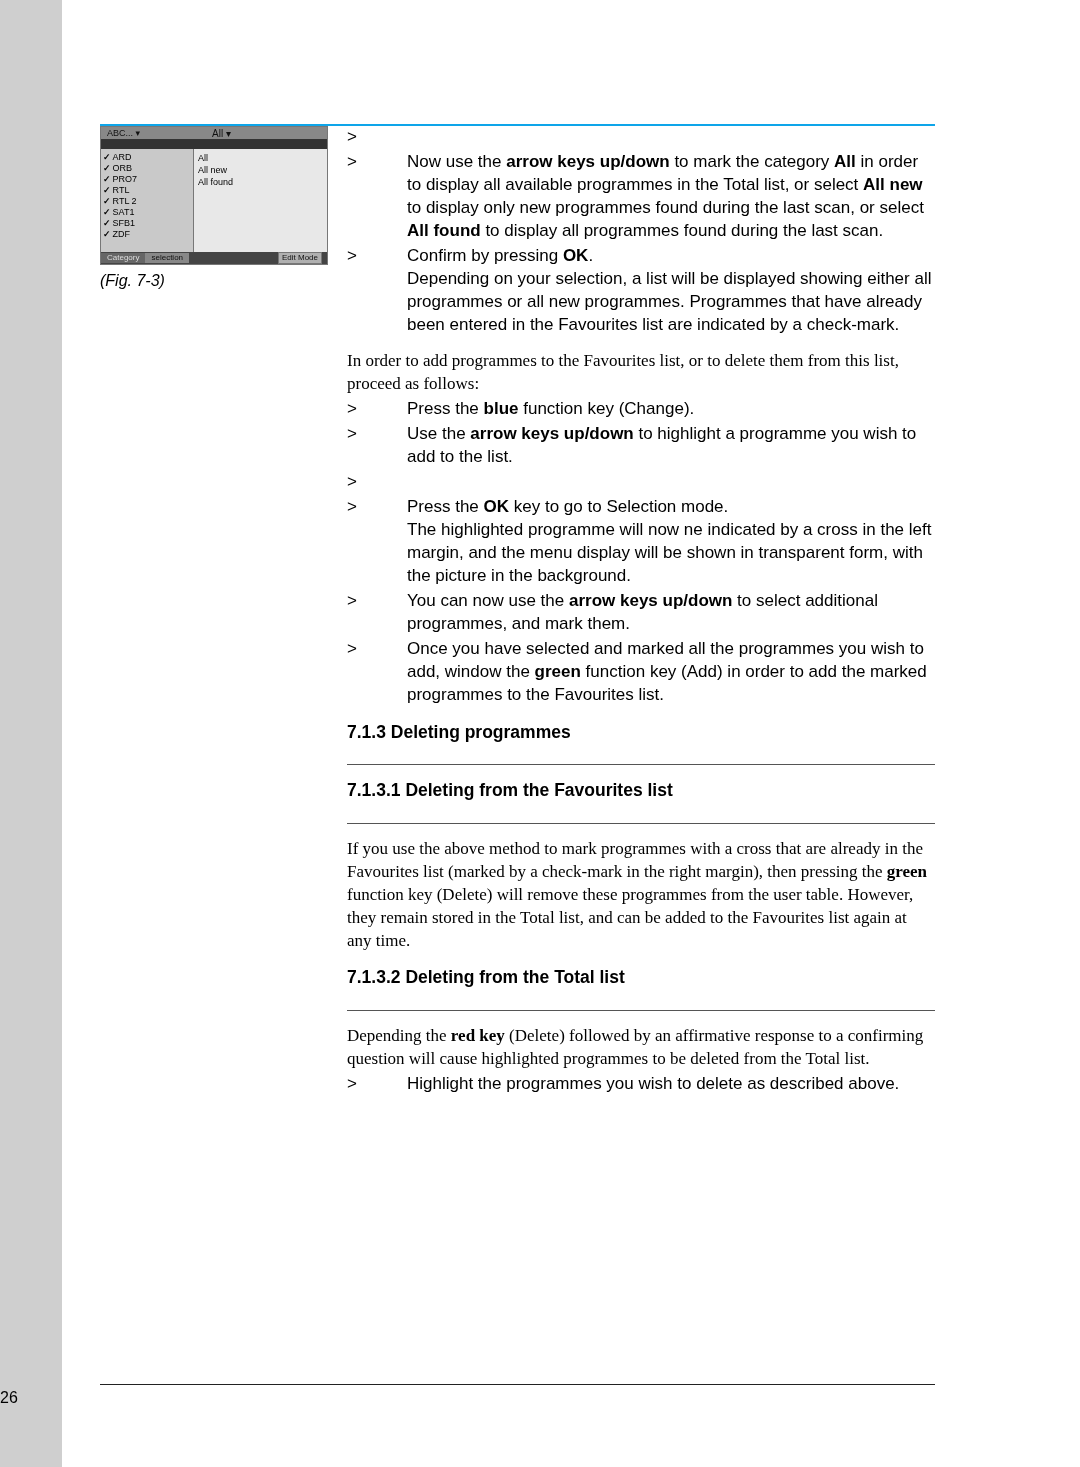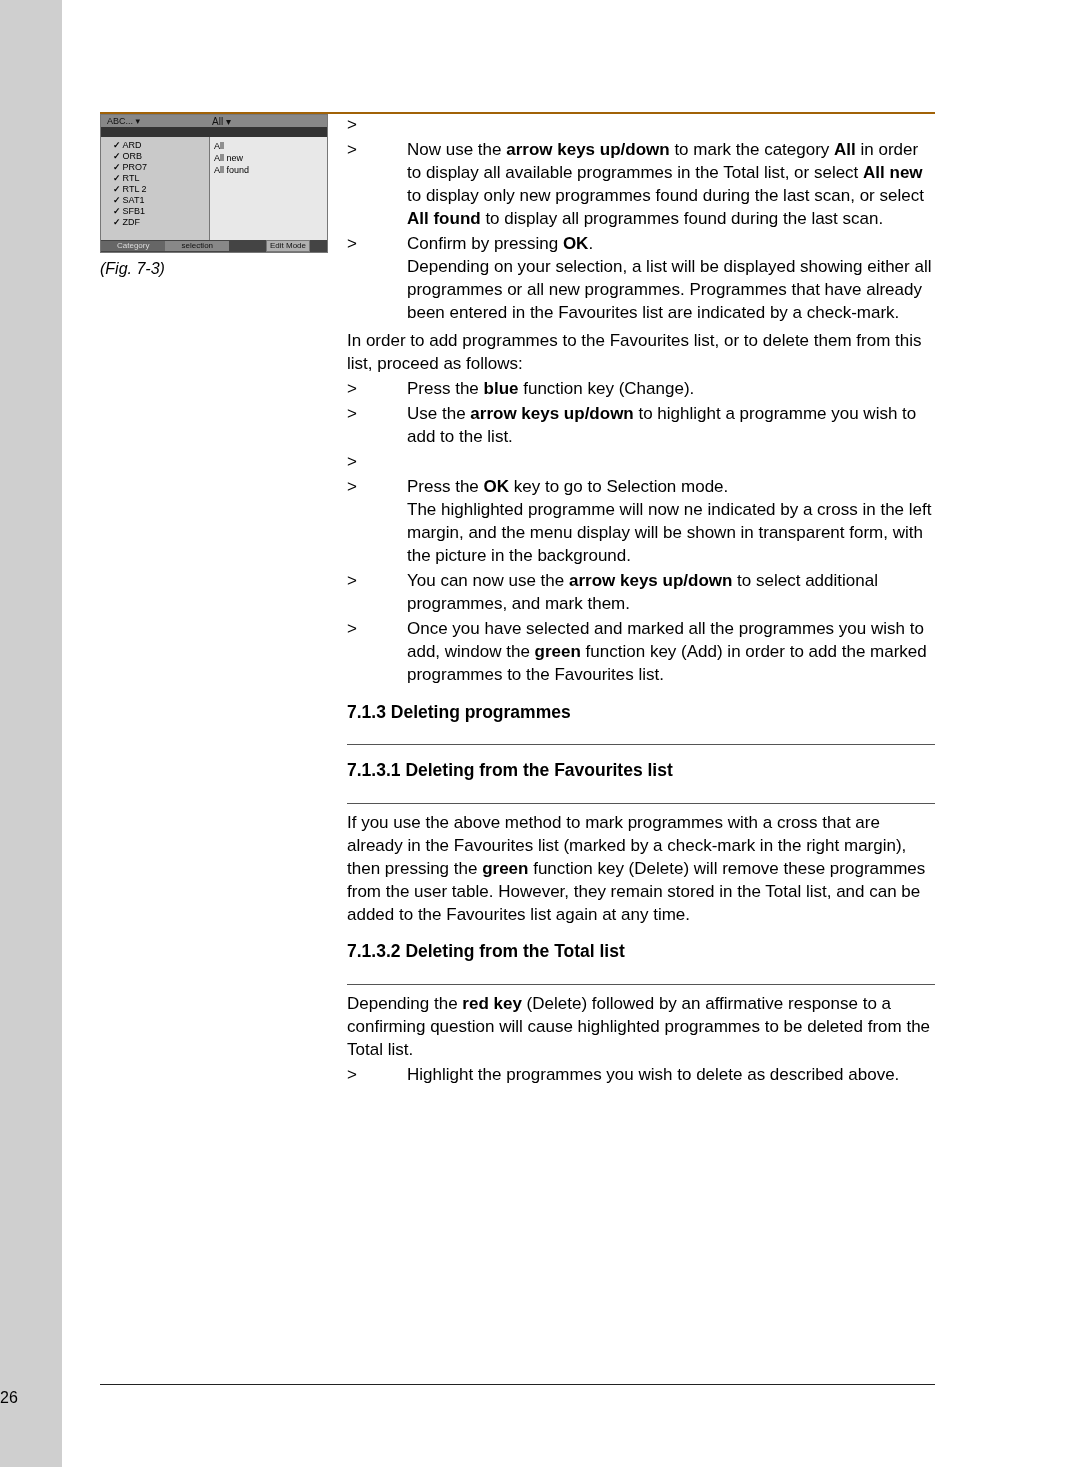--- a/index.html
+++ b/index.html
@@ -19,23 +19,23 @@
       position: absolute;
       left: 0;
       top: 0;
       width: 62px;
       height: 100%;
       background: #cfcfcf;
     }
     .content-wrap {
       position: absolute;
       left: 100px;
-      top: 112px;
+      top: 124px;
       width: 835px;
-      border-top: 2px solid #a16207;
+      border-top: 2px solid #0ea5e9;
     }
     .fig-col {
       float: left;
       width: 240px;
     }
     .fig-img {
       width: 228px;
       border: 1px solid #777;
       background: #d9d9d9;
       font-size: 9px;
@@ -54,69 +54,69 @@
     }
     .fig-subbar {
       height: 10px;
       background: #333;
     }
     .fig-body {
       display: flex;
       font-size: 9px;
     }
     .fig-channels {
-      width: 108px;
+      width: 92px;
       background: #c9c9c9;
-      padding: 3px 4px 12px 12px;
+      padding: 3px 4px 12px 2px;
     }
     .fig-ch { line-height: 11px; white-space: nowrap; }
     .tick { font-weight: bold; margin-right: 2px; }
     .fig-options {
       flex: 1;
       background: #e8e8e8;
       border-left: 1px solid #777;
       padding: 3px 4px;
     }
     .fig-footer {
       background: #444;
       height: 12px;
       font-size: 8px;
       color: #ddd;
       display: flex;
       align-items: center;
     }
-    .fig-footer span { padding: 0 16px; display:inline-block; }
+    .fig-footer span { padding: 0 6px; display:inline-block; }
     .fig-footer .emode {
       margin-left: auto;
       background: #b0b0b0;
       color:#111;
       border:1px solid #777;
       font-size:8px;
       padding:0 3px;
       line-height: 10px;
-      margin-right:17px;
+      margin-right:5px;
     }
     .fig-caption { font-style: italic; margin-top: 5px; font-size: 16px; }
 
     .main-col {
       float: right;
       width: 588px;
     }
     .step {
       display: flex;
       margin-bottom: 2px;
     }
     .step .gt {
       width: 60px;
       flex-shrink: 0;
     }
     .step .txt {
       flex: 1;
     }
-    .para { margin-top: 6px; margin-bottom: 2px; }
+    .para { margin-top: 14px; margin-bottom: 2px; font-family: Liberation Serif, serif; }
     .heading {
       font-weight: bold;
       font-size: 17.5px;
       border-bottom: 1px solid #555;
       padding-bottom: 20px;
       margin-top: 14px;
       margin-bottom: 8px;
     }
     .hr-bottom {
       position: absolute;

